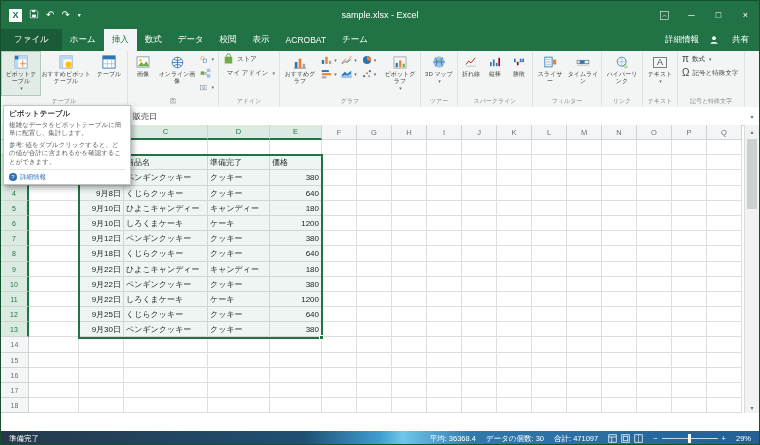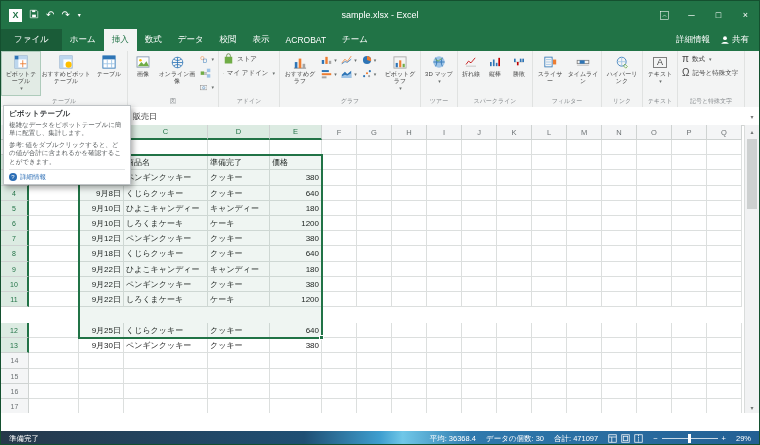--- a/index.html
+++ b/index.html
@@ -15,21 +15,21 @@
   .win-btn{width:27px;display:flex;align-items:center;justify-content:center;font-size:9px;}
 
   
   .tabbar{position:absolute;top:28px;left:0;right:0;height:22px;background:#217346;display:flex;align-items:stretch;color:#fff;font-size:8.5px;}
   .tab{display:flex;align-items:center;padding:0 8px;white-space:nowrap;}
   .tab.active{background:#f3f4f4;color:#217346;}
   .file-tab{padding:0 13px;background:#1a5c38;}
   .tabs-host{display:flex;align-items:stretch;}
   .tellme{display:flex;align-items:center;gap:4px;margin-left:10px;color:#dcebe2;white-space:nowrap;}
   .tab-right{margin-left:auto;display:flex;align-items:center;gap:10px;padding-right:10px;white-space:nowrap;}
-  .share-btn{display:flex;align-items:center;gap:2px;}
+  .share-btn{display:flex;align-items:center;gap:13px;}
 
   
   .ribbon{position:absolute;top:50px;left:0;right:0;height:56px;background:#f3f4f4;border-bottom:1px solid #d2d5d4;display:flex;overflow:hidden;}
   .rgroup{display:flex;flex-direction:column;border-right:1px solid #e0e2e1;padding:1px 1px 0;flex:0 0 auto;}
   .rbtns{display:flex;flex:1;align-items:stretch;}
   .rlabel{height:12px;text-align:center;font-size:6px;color:#85898c;line-height:12px;white-space:nowrap;overflow:hidden;}
   .rbtn-lg{display:flex;flex-direction:column;align-items:center;padding:2px 1px 0;font-size:6px;color:#444;text-align:center;line-height:7px;box-sizing:border-box;}
   .rbtn-lg .ric{height:16px;display:flex;align-items:center;justify-content:center;margin-bottom:1px;}
   .rtext{display:block;}
   .hovered{background:#e2ebe5;outline:1px solid #aecbbb;}
@@ -715,21 +715,21 @@
         <div class="g-cell g-data" style="width: 35px; height: 15.2px;"></div>
         <div class="g-cell g-data" style="width: 35px; height: 15.2px;"></div>
         <div class="g-cell g-data" style="width: 35px; height: 15.2px;"></div>
         <div class="g-cell g-data" style="width: 35px; height: 15.2px;"></div>
         <div class="g-cell g-data" style="width: 35px; height: 15.2px;"></div>
         <div class="g-cell g-data" style="width: 35px; height: 15.2px;"></div>
         <div class="g-cell g-data" style="width: 35px; height: 15.2px;"></div>
         <div class="g-cell g-data" style="width: 35px; height: 15.2px;"></div>
         <div class="g-cell g-data" style="width: 35px; height: 15.2px;"></div>
       </div>
-      <div class="g-row" style="height: 15.2px; margin-top: 16px;">
+      <div class="g-row" style="height: 15.2px;">
         <div class="g-cell g-rowhdr sel" style="width: 28px; height: 15.2px;">12</div>
         <div class="g-cell g-data" style="width: 50px; height: 15.2px;"></div>
         <div class="g-cell g-data num" style="width: 45px; height: 15.2px;">9月25日</div>
         <div class="g-cell g-data" style="width: 84px; height: 15.2px;">くじらクッキー</div>
         <div class="g-cell g-data" style="width: 62px; height: 15.2px;">クッキー</div>
         <div class="g-cell g-data num" style="width: 52px; height: 15.2px;">640</div>
         <div class="g-cell g-data" style="width: 35px; height: 15.2px;"></div>
         <div class="g-cell g-data" style="width: 35px; height: 15.2px;"></div>
         <div class="g-cell g-data" style="width: 35px; height: 15.2px;"></div>
         <div class="g-cell g-data" style="width: 35px; height: 15.2px;"></div>

